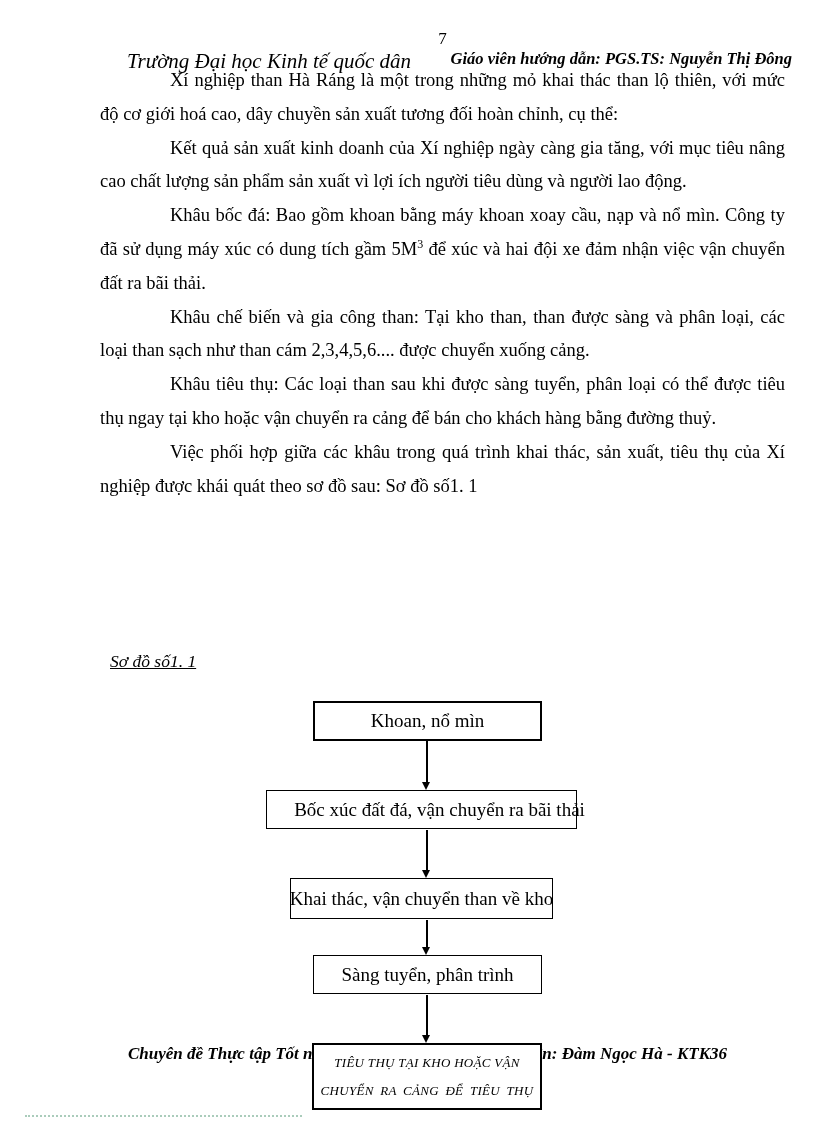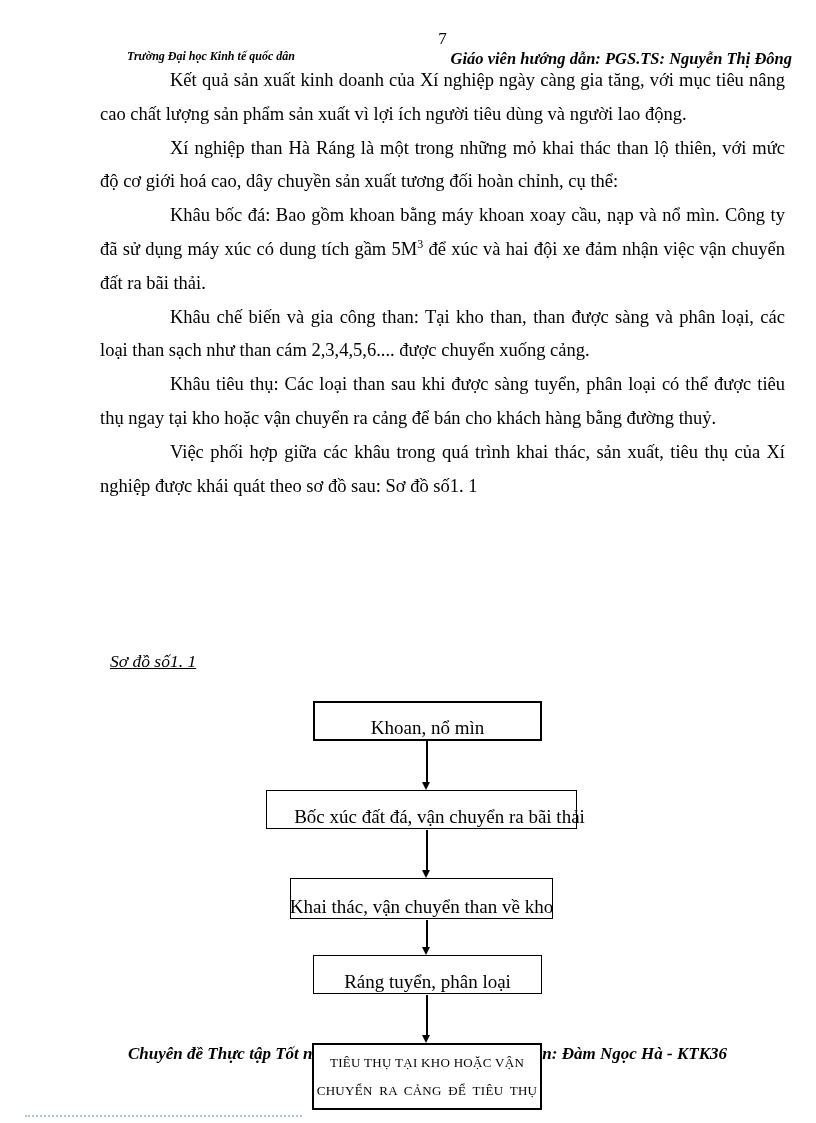--- a/index.html
+++ b/index.html
@@ -11,21 +11,21 @@
     font-family:"Liberation Serif","DejaVu Serif",serif;
     color:#000;
     overflow:hidden;
   }
   .page-number{
     position:absolute;top:29px;left:100px;width:685px;
     text-align:center;font-size:17px;
   }
   .hdr-left{
     position:absolute;top:49px;left:127px;
-    font-size:12px;font-weight:bold;font-style:italic;
+    font-size:21px;font-weight:normal;font-style:italic;
     white-space:nowrap;
   }
   .hdr-right{
     position:absolute;top:49px;right:24px;
     font-size:16.5px;font-weight:bold;font-style:italic;
     white-space:nowrap;
   }
   .body-text{
     position:absolute;top:64px;left:100px;width:685px;
     font-size:18.5px;line-height:33.8px;
@@ -36,35 +36,35 @@
   .diagram-label{
     position:absolute;top:651px;left:110px;
     font-size:17.5px;font-style:italic;font-weight:normal;
     text-decoration:underline;
     white-space:nowrap;
   }
   .fbox{
     position:absolute;
     border:1px solid #000;
     background:#fff;
-    display:flex;align-items:flex-end;justify-content:center;
+    display:flex;align-items:center;justify-content:center;
     font-size:19px;
     white-space:nowrap;
     box-sizing:border-box;
   }
   .fbox1{left:313px;top:701px;width:229px;height:40px;border-width:2px;}
   .fbox2{left:266px;top:790px;width:311px;height:39px;padding-left:36px;}
   .fbox3{left:290px;top:878px;width:263px;height:41px;}
   .fbox4{left:313px;top:955px;width:229px;height:39px;border-width:1.5px;}
   .fbox5{
     left:312px;top:1043px;width:230px;height:67px;
     border-width:2px;z-index:3;
     flex-direction:column;align-items:center;justify-content:flex-start;
     padding-top:4px;
-    font-size:13px;line-height:28px;letter-spacing:0.3px;
+    font-size:13px;line-height:28px;letter-spacing:0.3px;font-style:italic;
   }
   .fbox5 .l2{word-spacing:3px;}
   .arrow{
     position:absolute;left:426px;width:1.5px;background:#000;
   }
   .arrow::after{
     content:"";position:absolute;left:-4px;bottom:-8px;
     border-left:4.5px solid transparent;
     border-right:4.5px solid transparent;
     border-top:8px solid #000;
@@ -92,22 +92,22 @@
 <body>
 
 <div class="page">
 
   <div class="page-number">7</div>
 
   <span class="hdr-left">Trường Đại học Kinh tế quốc dân</span>
   <span class="hdr-right">Giáo viên hướng dẫn: PGS.TS: Nguyễn Thị Đông</span>
 
   <div class="body-text" id="paragraphs">
+      <p>Xí nghiệp than Hà Ráng là một trong những mỏ khai thác than lộ thiên, với mức độ cơ giới hoá cao, dây chuyền sản xuất tương đối hoàn chỉnh, cụ thể:</p>
       <p>Kết quả sản xuất kinh doanh của Xí nghiệp ngày càng gia tăng, với mục tiêu nâng cao chất lượng sản phẩm sản xuất vì lợi ích người tiêu dùng và người lao động.</p>
-      <p>Xí nghiệp than Hà Ráng là một trong những mỏ khai thác than lộ thiên, với mức độ cơ giới hoá cao, dây chuyền sản xuất tương đối hoàn chỉnh, cụ thể:</p>
       <p>Khâu bốc đá: Bao gồm khoan bằng máy khoan xoay cầu, nạp và nổ mìn. Công ty đã sử dụng máy xúc có dung tích gầm 5M<sup>3</sup> để xúc và hai đội xe đảm nhận việc vận chuyển đất ra bãi thải.</p>
       <p>Khâu chế biến và gia công than: Tại kho than, than được sàng và phân loại, các loại than sạch như than cám 2,3,4,5,6.... được chuyển xuống cảng.</p>
       <p>Khâu tiêu thụ: Các loại than sau khi được sàng tuyển, phân loại có thể được tiêu thụ ngay tại kho hoặc vận chuyển ra cảng để bán cho khách hàng bằng đường thuỷ.</p>
       <p>Việc phối hợp giữa các khâu trong quá trình khai thác, sản xuất, tiêu thụ của Xí nghiệp được khái quát theo sơ đồ sau: Sơ đồ số1. 1</p>
     </div>
 
   <div class="diagram-label">Sơ đồ số1. 1</div>
 
   <div class="fbox fbox1">
     <span>Khoan, nổ mìn</span>
@@ -118,21 +118,21 @@
     <span>Bốc xúc đất đá, vận chuyển ra bãi thải</span>
   </div>
   <div class="arrow arrow2"></div>
 
   <div class="fbox fbox3">
     <span>Khai thác, vận chuyển than về kho</span>
   </div>
   <div class="arrow arrow3"></div>
 
   <div class="fbox fbox4">
-    <span>Ráng tuyển, phân loại</span>
+    <span>Sàng tuyển, phân trình</span>
   </div>
   <div class="arrow arrow4"></div>
 
   <div class="fbox fbox5">
     <span class="l1">TIÊU THỤ TẠI KHO HOẶC VẬN</span>
     <span class="l2">CHUYỂN RA CẢNG ĐỂ TIÊU THỤ</span>
   </div>
 
   <span class="ftr-left">Chuyên đề Thực tập Tốt ngh</span>
   <span class="ftr-right">iện: Đàm Ngọc Hà - KTK36</span>

